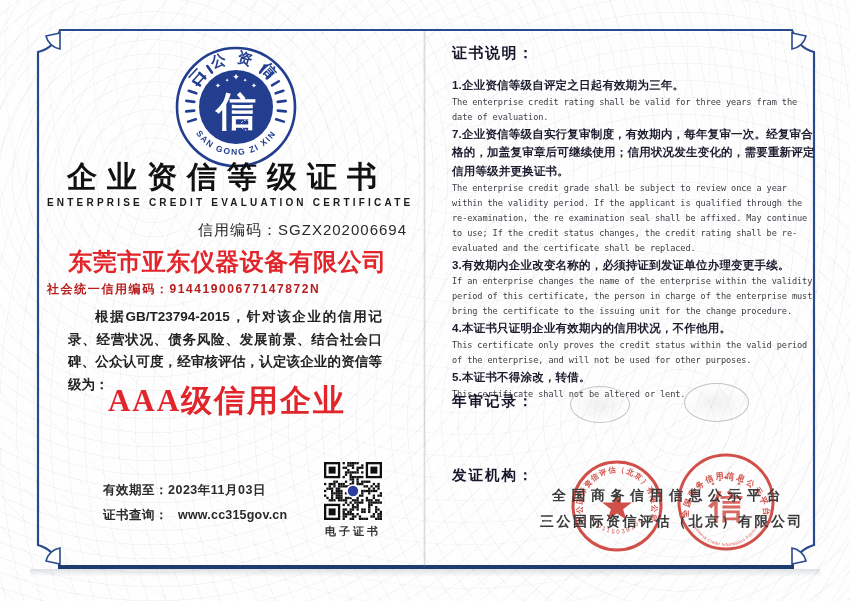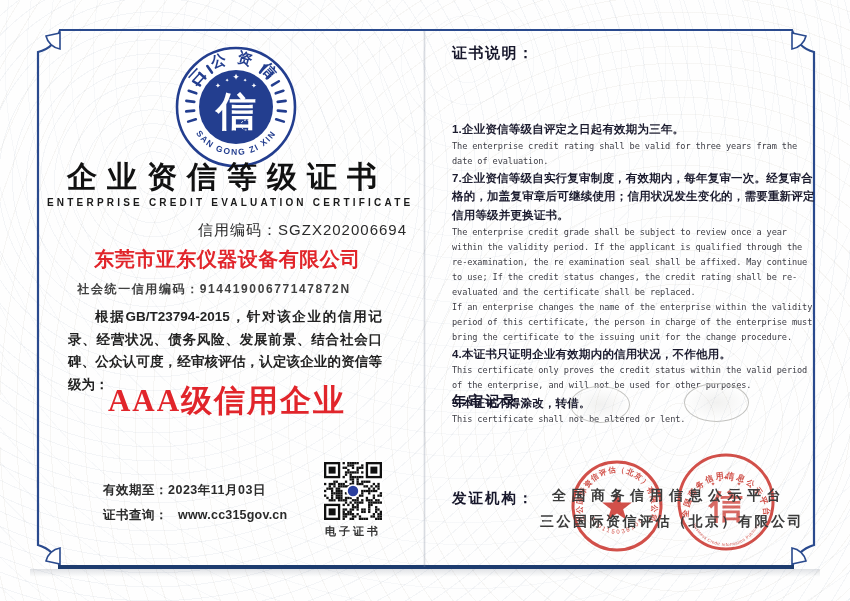--- a/index.html
+++ b/index.html
@@ -36,25 +36,25 @@
   .subtitle{
     left:47px;top:197px;width:360px;text-align:center;
     font-size:10px;font-weight:bold;letter-spacing:3.2px;color:#1a1a1a;white-space:nowrap;
   }
   .credit-code{
     left:47px;top:221px;width:360px;text-align:right;
     font-size:15px;font-weight:normal;letter-spacing:1px;color:#2a2a2a;
   }
   .company{
     left:40px;top:246px;width:375px;text-align:center;
-    font-size:20px;font-weight:bold;color:#e1252b;letter-spacing:.5px;white-space:nowrap;
+    font-size:24px;font-weight:bold;color:#e1252b;letter-spacing:.5px;white-space:nowrap;
   }
   .social-code{
-    left:34px;top:281px;width:360px;text-align:center;
-    font-size:12px;font-weight:bold;letter-spacing:1.6px;color:#404040;white-space:nowrap;
+    left:47px;top:281px;width:360px;
+    font-size:12px;font-weight:bold;letter-spacing:1.6px;color:#b91c1c;white-space:nowrap;
   }
   .paragraph{
     left:68px;top:306px;width:314px;
     font-size:13.5px;font-weight:600;line-height:1.68;color:#222;
     text-align:justify;text-indent:2em;
   }
   .rating{
     left:47px;top:380px;width:360px;text-align:center;
     font-size:31px;font-weight:bold;color:#e1252b;letter-spacing:2px;white-space:nowrap;font-family:Liberation Serif, serif;
   }
@@ -63,36 +63,36 @@
   .valid-until{left:103px;top:482px;}
   .query-line{left:103px;top:507px;font-weight:bold;}
   .query-line .url{font-weight:600;margin-left:10px;letter-spacing:.2px;}
   .qr-wrap{left:324px;top:462px;width:58px;height:58px;background:#fff;}
   .qr-caption{
     left:318px;top:524px;width:70px;text-align:center;
     font-size:11px;letter-spacing:3px;color:#333;font-weight:600;white-space:nowrap;
   }
   
   .notes-heading{left:452px;top:44px;font-size:15px;font-weight:bold;letter-spacing:1.5px;color:#17172b;}
-  .notes{left:452px;top:76px;width:366px;margin-top:44px;}
+  .notes{left:452px;top:76px;width:366px;}
   .note-zh{
     font-size:11.5px;font-weight:bold;color:#1b1b2e;line-height:1.62;letter-spacing:.2px;
   }
   .note-en{
     font-family:"DejaVu Sans Mono", monospace;
     font-size:8.6px;color:#3c3c44;line-height:1.75;letter-spacing:-0.1px;
   }
   .annual-label{left:452px;top:392px;font-size:14.5px;font-weight:bold;letter-spacing:2px;color:#17172b;}
   .oval{
     border:1px solid #c3c3c0;border-radius:50%;
     background:radial-gradient(ellipse at center, rgba(180,180,175,.18), rgba(255,255,255,0) 70%);
   }
   .oval-1{left:570px;top:386px;width:60px;height:37px;}
   .oval-2{left:684px;top:383px;width:65px;height:39px;}
-  .issuer-label{left:452px;top:489px;font-size:14.5px;font-weight:bold;letter-spacing:2px;color:#17172b;}
+  .issuer-label{left:452px;top:466px;font-size:14.5px;font-weight:bold;letter-spacing:2px;color:#17172b;}
   .issuer-line1{
     left:552px;top:487px;font-size:14px;font-weight:bold;letter-spacing:5.5px;color:#3b3b3b;white-space:nowrap;z-index:4;
   }
   .issuer-line2{
     left:540px;top:513px;font-size:14px;font-weight:bold;letter-spacing:2.5px;color:#3b3b3b;white-space:nowrap;z-index:4;
   }
   .seal{mix-blend-mode:multiply;opacity:.92;z-index:3;}
   .seal-left{left:570px;top:459px;}
   .seal-right{left:675px;top:452px;}
   .logo-wrap{left:174px;top:45px;width:124px;height:124px;}
@@ -408,20 +408,21 @@
   <div class="abs notes">
     <div class="note-item">
       <div class="note-zh">1.企业资信等级自评定之日起有效期为三年。</div>
       <div class="note-en">The enterprise credit rating shall be valid for three years fram the date of evaluation.</div>
     </div>
     <div class="note-item">
       <div class="note-zh">7.企业资信等级自实行复审制度，有效期内，每年复审一次。经复审合格的，加盖复审章后可继续使用；信用状况发生变化的，需要重新评定信用等级并更换证书。</div>
       <div class="note-en">The enterprise credit grade shall be subject to review once a year within the validity period. If the applicant is qualified through the re-examination, the re examination seal shall be affixed. May continue to use; If the credit status changes, the credit rating shall be re-evaluated and the certificate shall be replaced.</div>
     </div>
     <div class="note-item">
+      <div class="note-zh">3.有效期内企业改变名称的，必须持证到发证单位办理变更手续。</div>
       <div class="note-en">If an enterprise changes the name of the enterprise within the validity period of this certificate, the person in charge of the enterprise must bring the certificate to the issuing unit for the change procedure.</div>
     </div>
     <div class="note-item">
       <div class="note-zh">4.本证书只证明企业有效期内的信用状况，不作他用。</div>
       <div class="note-en">This certificate only proves the credit status within the valid period of the enterprise, and will not be used for other purposes.</div>
     </div>
     <div class="note-item">
       <div class="note-zh">5.本证书不得涂改，转借。</div>
       <div class="note-en">This certificate shall not be altered or lent.</div>
     </div>

